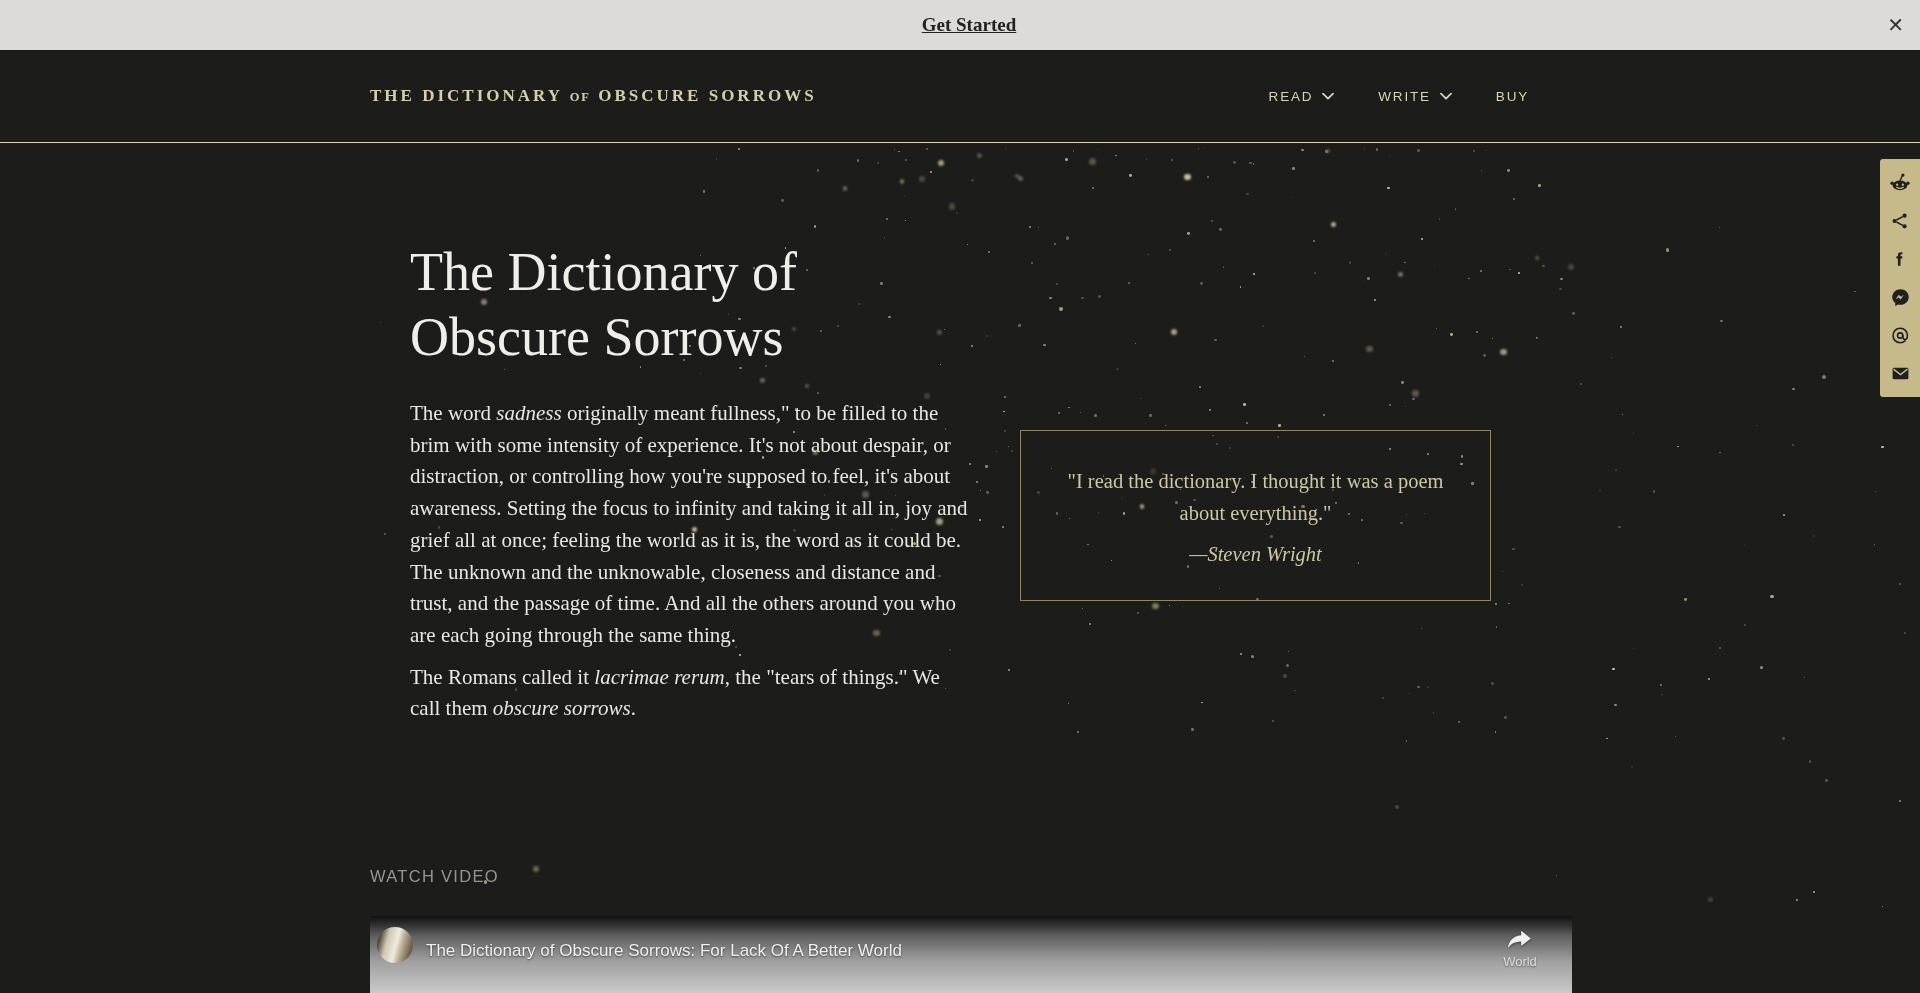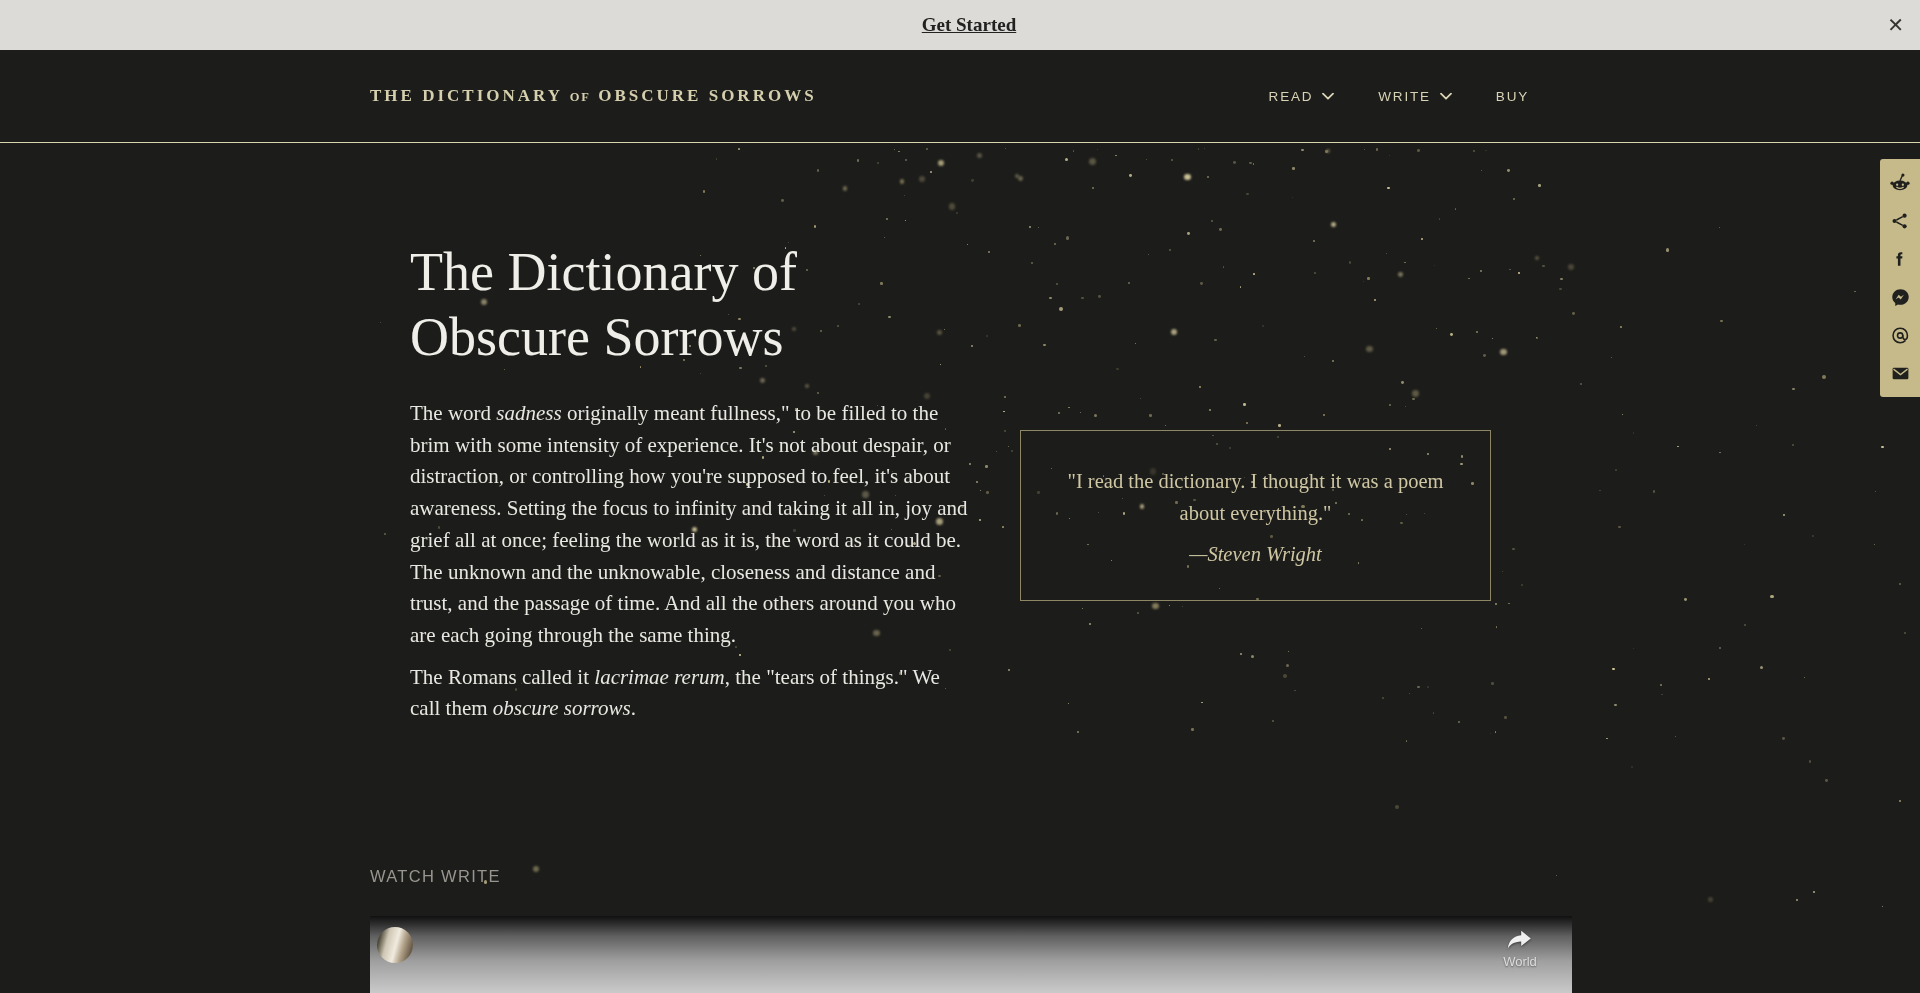--- a/index.html
+++ b/index.html
@@ -515,24 +515,25 @@
       </svg>
     </a>
     <a class="social-btn">
       <svg width="21" height="21" viewBox="0 0 24 24">
         <rect x="3" y="5.5" width="18" height="13" rx="1.5" fill="currentColor"></rect>
         <path d="M4 7l8 6.2L20 7" stroke="#c6ba8b" stroke-width="1.5" fill="none"></path>
       </svg>
     </a>
   </div>
 
-  <div class="watch-label">WATCH WRITE</div>
+  <div class="watch-label">WATCH VIDEO</div>
 
   <div class="video">
     <div class="yt-avatar"></div>
+    <div class="yt-title">The Dictionary of Obscure Sorrows: For Lack Of A Better World</div>
     <div class="yt-share">
       <svg width="26" height="20" viewBox="0 0 26 20">
         <path fill="#f0f0f0" d="M14.2 0.8l9.6 7.6-9.6 7.6v-4.6C7 11.7 3.3 14.3 0.8 18.4 1.8 10.9 6.5 5.8 14.2 5.3z"></path>
       </svg>
       <span>World</span>
     </div>
   </div>
 
 </div>
 

